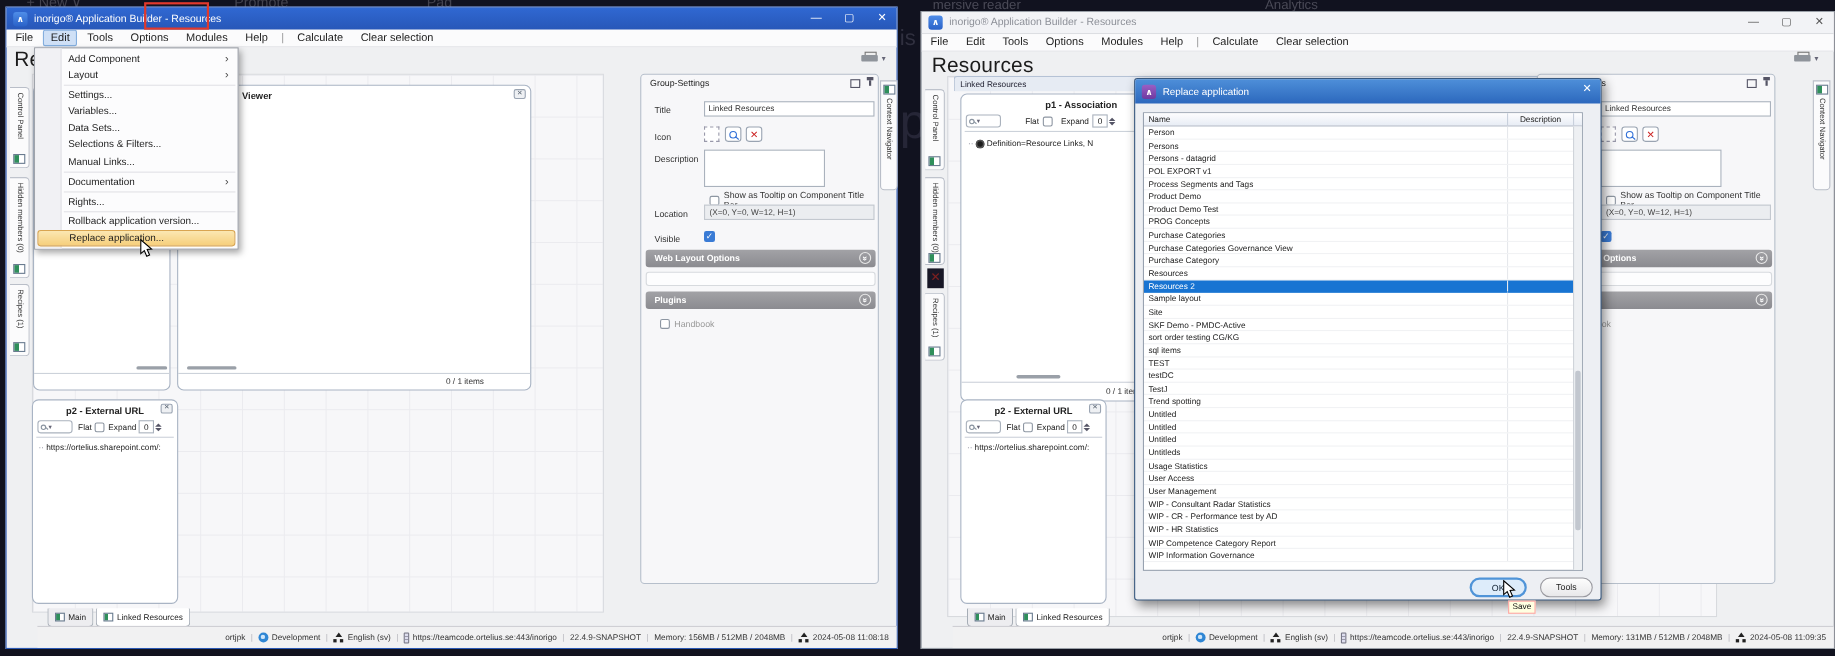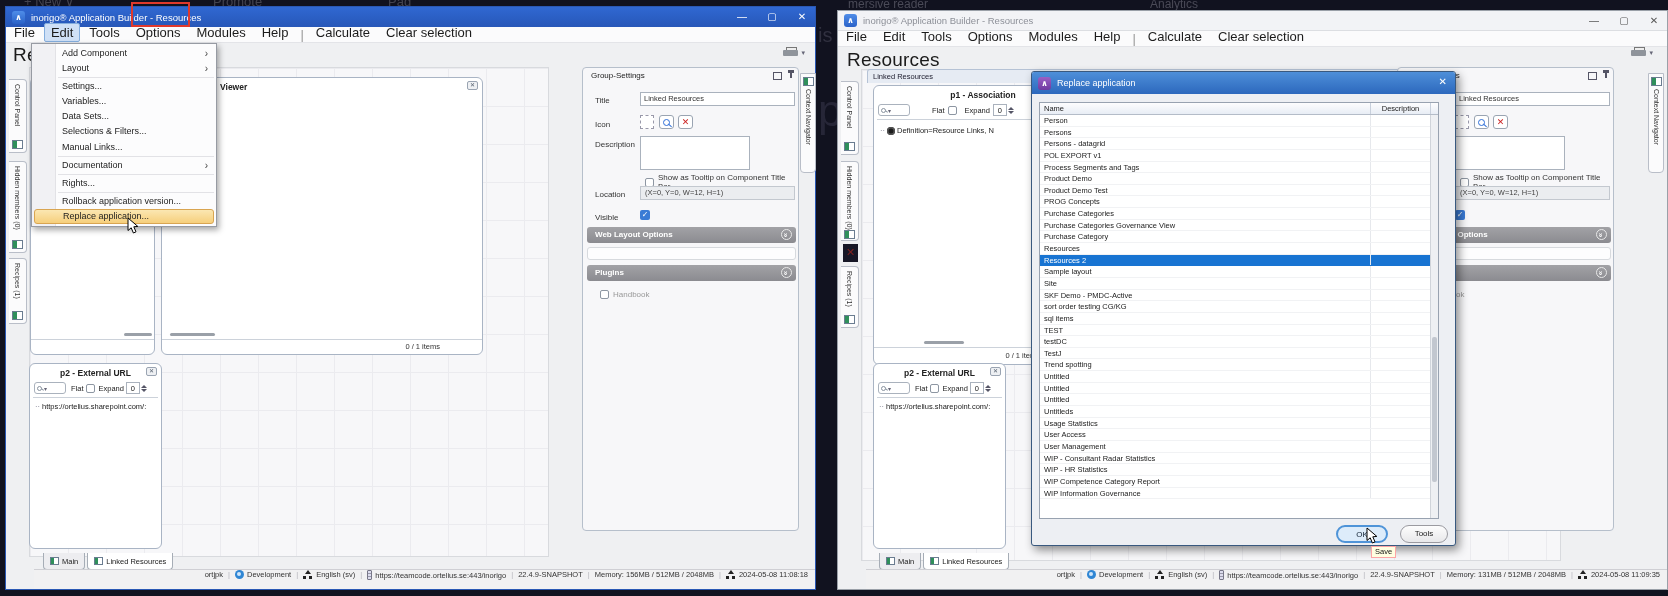--- a/index.html
+++ b/index.html
@@ -23,21 +23,21 @@
   .tb-inactive{background:#f2f3f6;color:#8d9098;border-bottom:1px solid #dcdee2;}
   .app-logo{width:13px;height:13px;border-radius:3px;margin:0 6px 0 6px;display:flex;align-items:center;justify-content:center;
             font-size:8px;font-weight:bold;color:#fff;flex:0 0 auto;}
   .logo-blue{background:linear-gradient(#4f8de8,#2a62c8);}
   .title-text{font-size:9.5px;white-space:nowrap;}
   .win-controls{position:absolute;right:6px;top:3px;display:flex;gap:16px;font-size:10px;line-height:13px;}
   .win-controls span{width:14px;text-align:center;cursor:default;}
   .tb-inactive .win-controls{color:#555;}
 
   .menubar{position:absolute;left:0;right:0;height:16px;background:#fbfbfc;border-bottom:1px solid #e3e4e8;
-           display:flex;align-items:flex-end;font-size:13px;color:#1c1c1c;}
+           display:flex;align-items:center;font-size:10px;color:#1c1c1c;}
   .menubar .mitem{padding:1px 6px;margin:0 1px;border:1px solid transparent;border-radius:2px;}
   .menubar .mitem.active{background:#cfe0f6;border-color:#84aede;}
   .menubar .msep{color:#999;padding:0 4px;}
 
   .page-heading{position:absolute;font-size:19px;color:#1b1b1b;letter-spacing:.2px;white-space:nowrap;}
 
   
   .side-tab{position:absolute;width:18px;background:#fbfbfc;border:1px solid #b9bec8;border-left:none;border-radius:0 4px 4px 0;
             display:flex;flex-direction:column;align-items:center;justify-content:space-between;padding:4px 0 3px 0;}
   .side-tab .vtext{writing-mode:vertical-rl;font-size:7px;color:#333;white-space:nowrap;}
@@ -114,21 +114,21 @@
 
   
   .btabs{position:absolute;display:flex;gap:2px;}
   .btab{height:17px;display:flex;align-items:center;gap:3px;padding:0 6px;font-size:7.5px;color:#222;background:#ededf0;
         border:1px solid #a6adb6;border-top:none;border-radius:0 0 4px 4px;}
   .btab.active{background:#fff;}
   .btab .mini-icon{width:9px;height:8px;}
 
   
   .statusbar{position:absolute;left:0;right:0;bottom:0;height:20px;background:#f1f1f2;border-top:1px solid #cfcfd4;
-             display:flex;align-items:flex-start;justify-content:flex-end;font-size:7.5px;color:#333;padding-right:7px;margin-left:28px;}
+             display:flex;align-items:center;justify-content:flex-end;font-size:7.5px;color:#333;padding-right:7px;margin-left:28px;}
   .statusbar .seg{display:flex;align-items:center;gap:3px;white-space:nowrap;}
   .statusbar .sep{color:#b5b5bc;margin:0 5px;}
   .ic-dev{width:9px;height:9px;border-radius:50%;background:#2f86d4;position:relative;}
   .ic-dev::after{content:'';position:absolute;left:1.5px;top:1.5px;width:4px;height:4px;border-radius:50%;background:#cfe6fa;}
   .ic-flow{width:10px;height:9px;position:relative;}
   .ic-flow::before{content:'';position:absolute;left:2px;top:0;border-left:3px solid transparent;border-right:3px solid transparent;border-bottom:4px solid #222;}
   .ic-flow::after{content:'';position:absolute;bottom:0;left:0;width:3px;height:3px;background:#222;box-shadow:6px 0 0 #222;}
   .ic-server{width:5px;height:10px;border:1px solid #778;border-radius:1px;background:repeating-linear-gradient(#dde 0 2px,#99a 2px 3px);}
 
   
@@ -662,20 +662,24 @@
             </div>
             <div class="dlg-row">
               <span class="c-name">User Management</span>
               <span class="c-desc"></span>
             </div>
             <div class="dlg-row">
               <span class="c-name">WIP - Consultant Radar Statistics</span>
               <span class="c-desc"></span>
             </div>
             <div class="dlg-row">
+              <span class="c-name">WIP - CR - Performance test by AD</span>
+              <span class="c-desc"></span>
+            </div>
+            <div class="dlg-row">
               <span class="c-name">WIP - HR Statistics</span>
               <span class="c-desc"></span>
             </div>
             <div class="dlg-row">
               <span class="c-name">WIP Competence Category Report</span>
               <span class="c-desc"></span>
             </div>
             <div class="dlg-row">
               <span class="c-name">WIP Information Governance</span>
               <span class="c-desc"></span>

